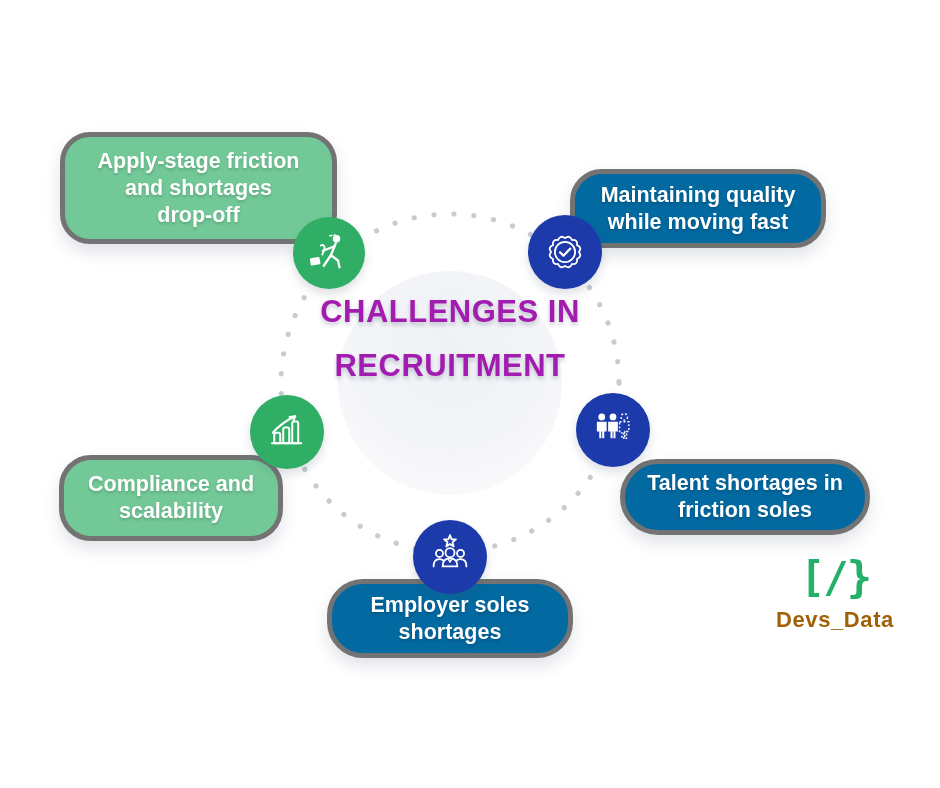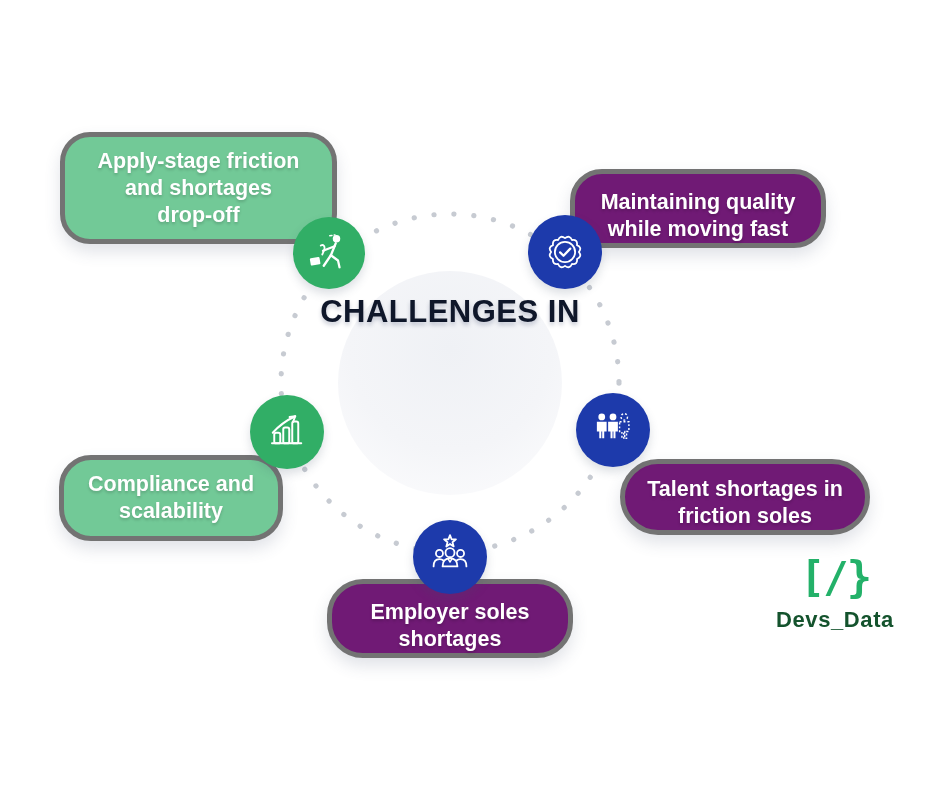--- a/index.html
+++ b/index.html
@@ -7,62 +7,63 @@
     position:relative;width:940px;height:788px;background:#ffffff;overflow:hidden;
     font-family:"Liberation Sans", sans-serif;
   }
   .dotted-ring{position:absolute;left:0;top:0;pointer-events:none;}
   .center-circle{
     position:absolute;left:338px;top:271px;width:224px;height:224px;border-radius:50%;
     background:radial-gradient(circle at 50% 35%, #eff1f5 0%, #f4f5f8 55%, #fdfdfe 100%);
   }
   .title{
     position:absolute;left:280px;top:296px;width:340px;text-align:center;
-    color:#0f172a;font-weight:800;font-size:31px;letter-spacing:0.5px;
+    color:#a21caf;font-weight:800;font-size:31px;letter-spacing:0.5px;
     text-shadow:0 3px 4px rgba(40,50,90,0.25);
   }
   .title .tline{margin-bottom:23px;line-height:31px;}
   .bubble{
     position:absolute;box-sizing:border-box;border:5px solid #737373;border-radius:32px;
     display:flex;align-items:center;justify-content:center;text-align:center;
     color:#ffffff;font-weight:700;
     box-shadow:0 8px 16px rgba(70,80,110,0.16);
     text-shadow:0 2px 3px rgba(0,0,0,0.18);
   }
   .bubble.green{background:#72c997;}
-  .bubble.purple{background:#701a75;align-items:flex-end;}
+  .bubble.purple{background:#0369a1;}
   .bubble .btext{line-height:27px;font-size:21.5px;}
   .icon-circle{
     position:absolute;border-radius:50%;display:flex;align-items:center;justify-content:center;
     box-shadow:0 5px 10px rgba(60,80,100,0.18);
   }
   .icon-circle.green{background:#31ae66;}
   .icon-circle.blue{background:#1d3aab;}
   .icon-circle svg{display:block;}
   .logo{position:absolute;left:745px;top:555px;width:180px;text-align:center;}
   .logo-glyph{
     font-family:"DejaVu Sans Mono", monospace;font-size:42px;font-weight:700;color:#23b169;
     line-height:46px;letter-spacing:-2px;
   }
   .logo-name{
-    margin-top:6px;font-size:22px;font-weight:700;color:#14532d;letter-spacing:0.6px;
+    margin-top:6px;font-size:22px;font-weight:700;color:#a16207;letter-spacing:0.6px;
   }
 </style>
 </head>
 <body>
 
 <div class="canvas">
 
   <svg class="dotted-ring" width="940" height="788" viewBox="0 0 940 788">
     <circle cx="450" cy="383" r="169" fill="none" stroke="#c7cbd2" stroke-width="5.2" stroke-linecap="round" stroke-dasharray="0.1 19.9"></circle>
   </svg>
 
   <div class="center-circle"></div>
   <div class="title">
     <div class="tline">CHALLENGES IN</div>
+    <div class="tline">RECRUITMENT</div>
   </div>
 
   <div class="bubble green" style="left:60px;top:132px;width:277px;height:112px;border-radius:30px;">
     <div class="btext">
       <div>Apply-stage friction</div>
       <div>and shortages</div>
       <div>drop-off</div>
     </div>
   </div>
 

